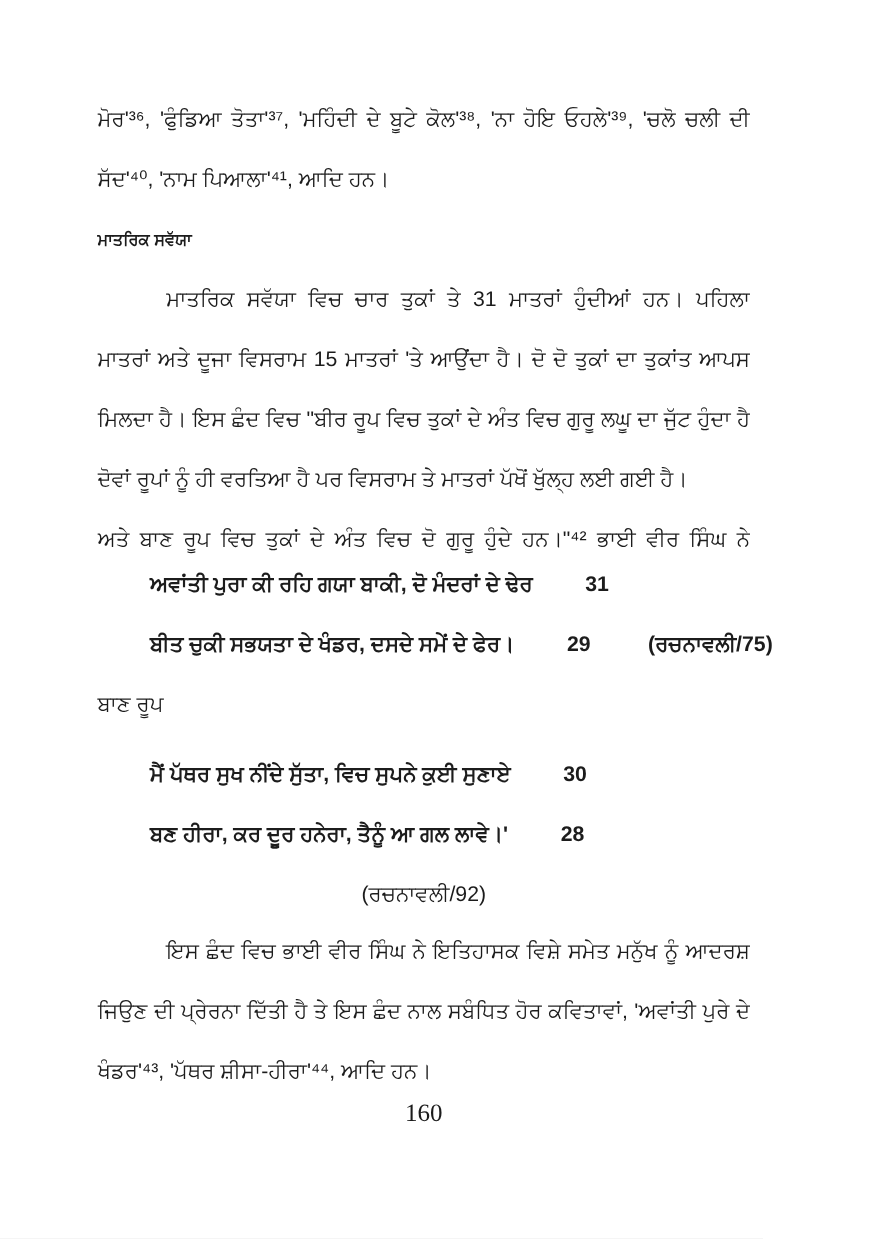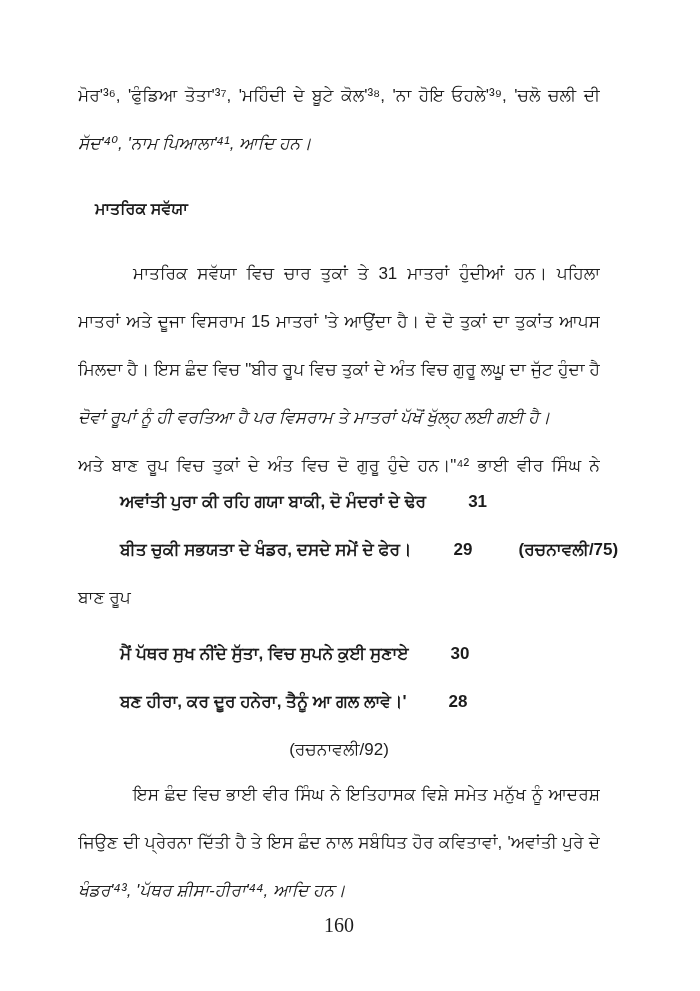--- a/index.html
+++ b/index.html
@@ -27,31 +27,30 @@
     text-align-last: justify;
     overflow: hidden;
     white-space: nowrap;
   }
   .line.justified {
     white-space: normal;
   }
   .line.last {
     text-align: right;
     text-align-last: left;
-    font-style: italic;
   }
   .line.indent {
     padding-left: 55px;
   }
   .doc-heading {
     height: 48px;
     line-height: 48px;
     font-weight: bold;
-    font-size: 16px;
-    margin: 17px;
+    font-size: 13px;
+    margin: 0;
   }
   .verse-block { margin: 0; }
   .verse-block.vb1 { margin-top: -12px; font-weight: bold; }
   .verse-block.vb2 { margin-top: 8px; font-weight: bold; }
   .verse-line {
     height: 48px;
     line-height: 48px;
     padding-left: 42px;
     white-space: nowrap;
   }

